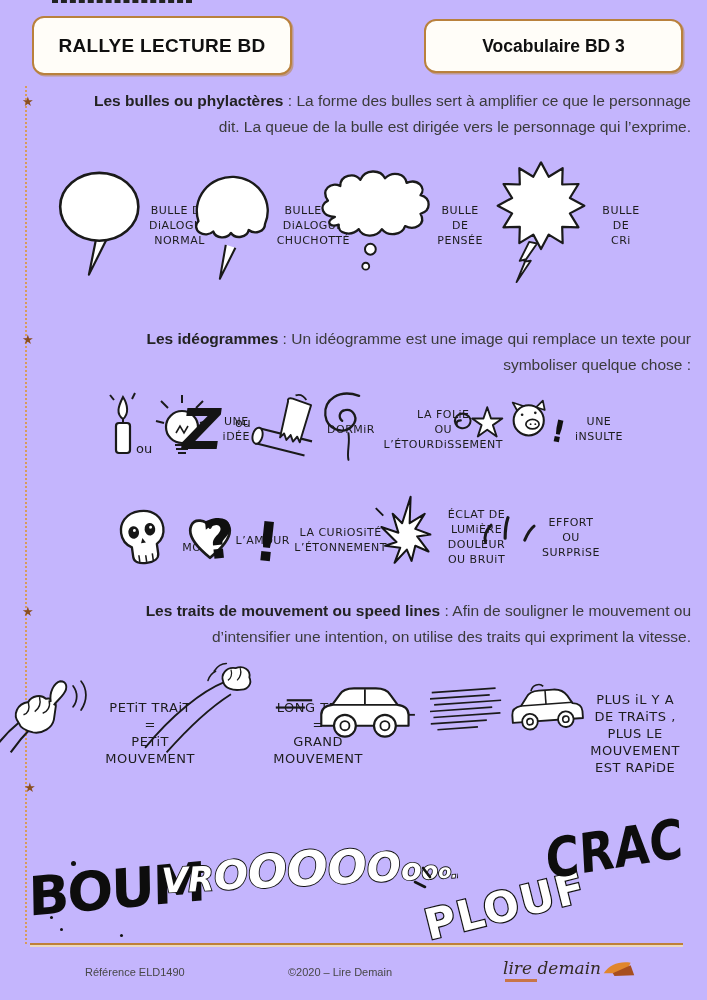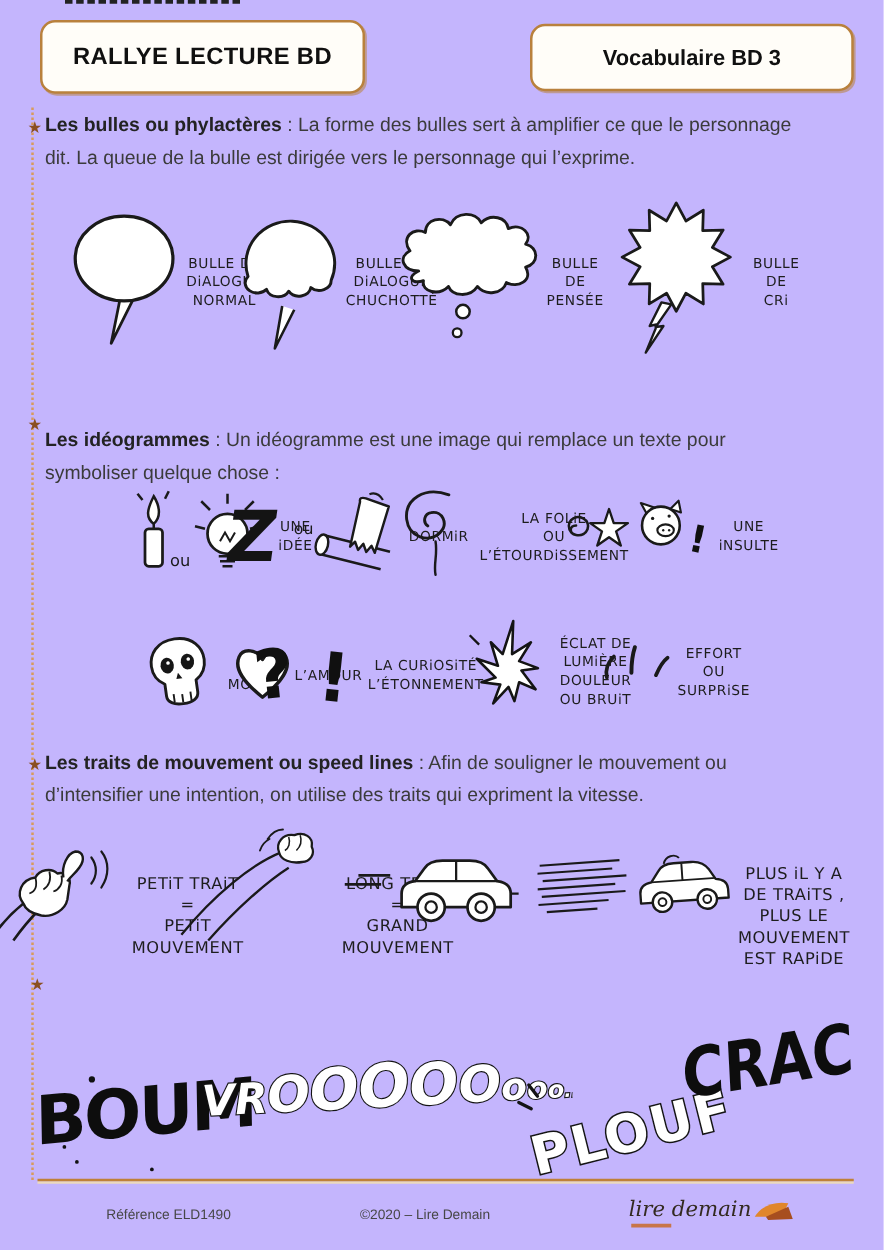--- a/index.html
+++ b/index.html
@@ -11,21 +11,21 @@
            box-shadow:1.5px 1.5px 0 rgba(185,129,61,.55);}
   .hdr-left{left:32px;top:16px;width:256px;height:55px;}
   .hdr-right{left:424px;top:19px;width:255px;height:50px;}
   .hdr-box span{font-weight:bold;color:#101010;}
   .hdr-left span{font-size:19px;letter-spacing:.3px;}
   .hdr-right span{font-size:17.5px;text-align:right;}
   .left-dotted{position:absolute;left:25px;top:86px;height:858px;width:0;border-left:2px dotted #d79b5c;}
   .bottom-rule{position:absolute;left:30px;top:943px;width:653px;height:2px;background:#bf8038;box-shadow:0 2px 0 #ecd9bd;}
   .star{position:absolute;color:#8a4f21;font-size:13px;line-height:13px;}
   .para{position:absolute;left:36px;width:655px;margin:0;font-size:15.5px;line-height:26px;
-        color:#3b3b3b;white-space:pre-line;}
+        color:#3b3b3b;white-space:pre-line;text-align:right;}
   .para b{color:#232323;}
   .fig{position:absolute;display:flex;flex-direction:row;align-items:center;
        justify-content:flex-end;margin:0;}
   .fig svg{flex:0 0 auto;margin-bottom:5px;}
   .caption{font-family:"DejaVu Sans",sans-serif;font-size:11px;line-height:15px;letter-spacing:.5px;
            color:#1d1d1d;text-align:center;white-space:pre-line;}
   .caption-lg{font-size:13px;line-height:17px;margin-top:46px;}
   .cars-drawings{display:flex;align-items:flex-end;gap:6px;}
   .ono-solid{position:absolute;font-family:"DejaVu Sans",sans-serif;font-weight:900;color:#0d0d0d;}
   .ono-boum{left:28px;top:858px;font-size:54px;letter-spacing:-2px;transform:rotate(-5deg) skewX(-4deg);}
@@ -93,21 +93,21 @@
   <figure class="fig" style="left:480px;top:146px;width:160px;height:158px">
     <svg width="122" height="126" viewBox="0 0 150 160">
       <path d="M60,104 L48,128 L56,126 L44,155 L62,128 L54,129 L70,106 Z" fill="#fff" stroke="#1a1a1a" stroke-width="2.4" stroke-linejoin="round"></path>
       <polygon points="130,58 111.7,48.2 122.6,30.5 101.9,31.1 102.5,10.4 84.8,21.3 75,3 65.2,21.3 47.5,10.4 48.1,31.1 27.4,30.5 38.3,48.2 20,58 38.3,67.8 27.4,85.5 48.1,84.9 47.5,105.6 65.2,94.7 75,113 84.8,94.7 102.5,105.6 101.9,84.9 122.6,85.5 111.7,67.8" fill="#fff" stroke="#1a1a1a" stroke-width="2.8" stroke-linejoin="round"></polygon>
     </svg>
     <figcaption class="caption">BULLE DE
 CRi</figcaption>
   </figure>
 
   <span class="star" style="left:22px;top:333px">★</span>
-  <p class="para" style="top:340px"><b>Les idéogrammes</b><span> : </span><span>Un idéogramme est une image qui remplace un texte pour
+  <p class="para" style="top:326px"><b>Les idéogrammes</b><span> : </span><span>Un idéogramme est une image qui remplace un texte pour
 symboliser quelque chose :</span></p>
 
   <figure class="fig" style="left:100px;top:376px;width:150px;height:106px">
     <svg width="125" height="72" viewBox="0 0 125 72">
       <line x1="12" y1="4" x2="16" y2="9" stroke="#1a1a1a" stroke-width="2"></line>
       <line x1="37" y1="2" x2="34" y2="8" stroke="#1a1a1a" stroke-width="2"></line>
       <path d="M25,6 C20,16 18,23 25,28 C31,23 30,14 25,6 Z" fill="#fff" stroke="#1a1a1a" stroke-width="2"></path>
       <line x1="25" y1="28" x2="25" y2="32" stroke="#1a1a1a" stroke-width="2"></line>
       <rect x="18" y="32" width="14" height="30" rx="3" fill="#fff" stroke="#1a1a1a" stroke-width="2.2"></rect>
       <text x="38" y="62" font-size="13" fill="#1a1a1a">ou</text>

